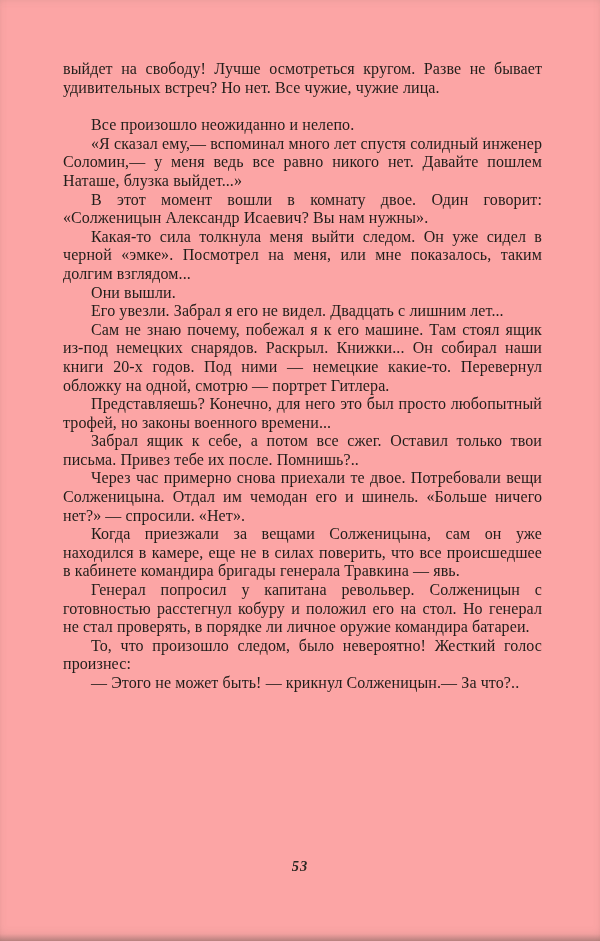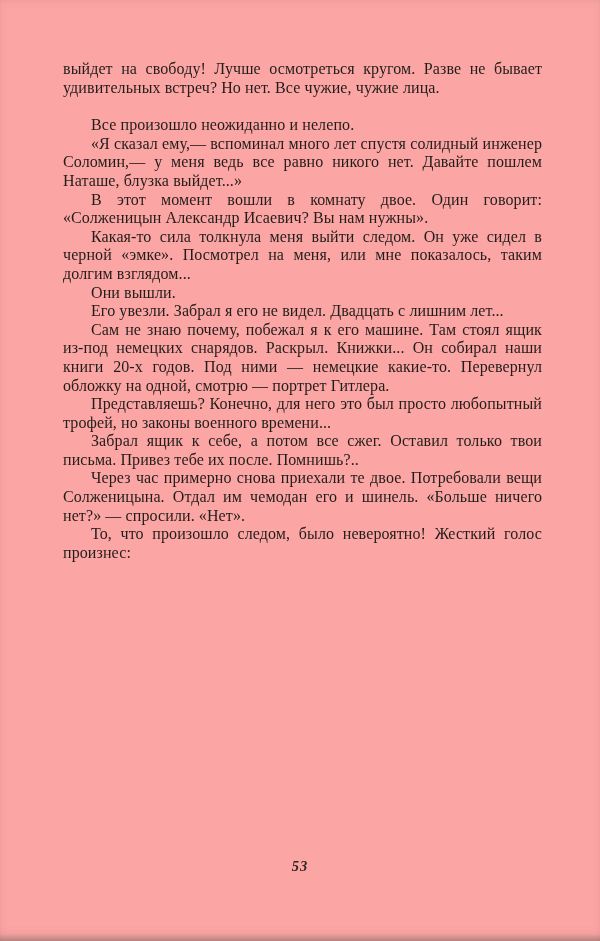--- a/index.html
+++ b/index.html
@@ -73,17 +73,20 @@
       <p class="indent space-before">Все произошло неожиданно и нелепо.</p>
       <p class="indent">«Я сказал ему,— вспоминал много лет спустя солидный инженер Соломин,— у меня ведь все равно никого нет. Давайте пошлем Наташе, блузка выйдет...»</p>
       <p class="indent">В этот момент вошли в комнату двое. Один говорит: «Солженицын Александр Исаевич? Вы нам нужны».</p>
       <p class="indent">Какая-то сила толкнула меня выйти следом. Он уже сидел в черной «эмке». Посмотрел на меня, или мне показалось, таким долгим взглядом...</p>
       <p class="indent">Они вышли.</p>
       <p class="indent">Его увезли. Забрал я его не видел. Двадцать с лишним лет...</p>
       <p class="indent">Сам не знаю почему, побежал я к его машине. Там стоял ящик из-под немецких снарядов. Раскрыл. Книжки... Он собирал наши книги 20-х годов. Под ними — немецкие какие-то. Перевернул обложку на одной, смотрю — портрет Гитлера.</p>
       <p class="indent">Представляешь? Конечно, для него это был просто любопытный трофей, но законы военного времени...</p>
       <p class="indent">Забрал ящик к себе, а потом все сжег. Оставил только твои письма. Привез тебе их после. Помнишь?..</p>
       <p class="indent">Через час примерно снова приехали те двое. Потребовали вещи Солженицына. Отдал им чемодан его и шинель. «Больше ничего нет?» — спросили. «Нет».</p>
+      <p class="indent">Когда приезжали за вещами Солженицына, сам он уже находился в камере, еще не в силах поверить, что все происшедшее в кабинете командира бригады генерала Травкина — явь.</p>
+      <p class="indent">Генерал попросил у капитана револьвер. Солженицын с готовностью расстегнул кобуру и положил его на стол. Но генерал не стал проверять, в порядке ли личное оружие командира батареи.</p>
       <p class="indent">То, что произошло следом, было невероятно! Жесткий голос произнес:</p>
+      <p class="indent">— Этого не может быть! — крикнул Солженицын.— За что?..</p>
     </div>
   <div class="page-number">53</div>
   <div class="bottom-edge"></div>
 </div>
 
 </body></html>

